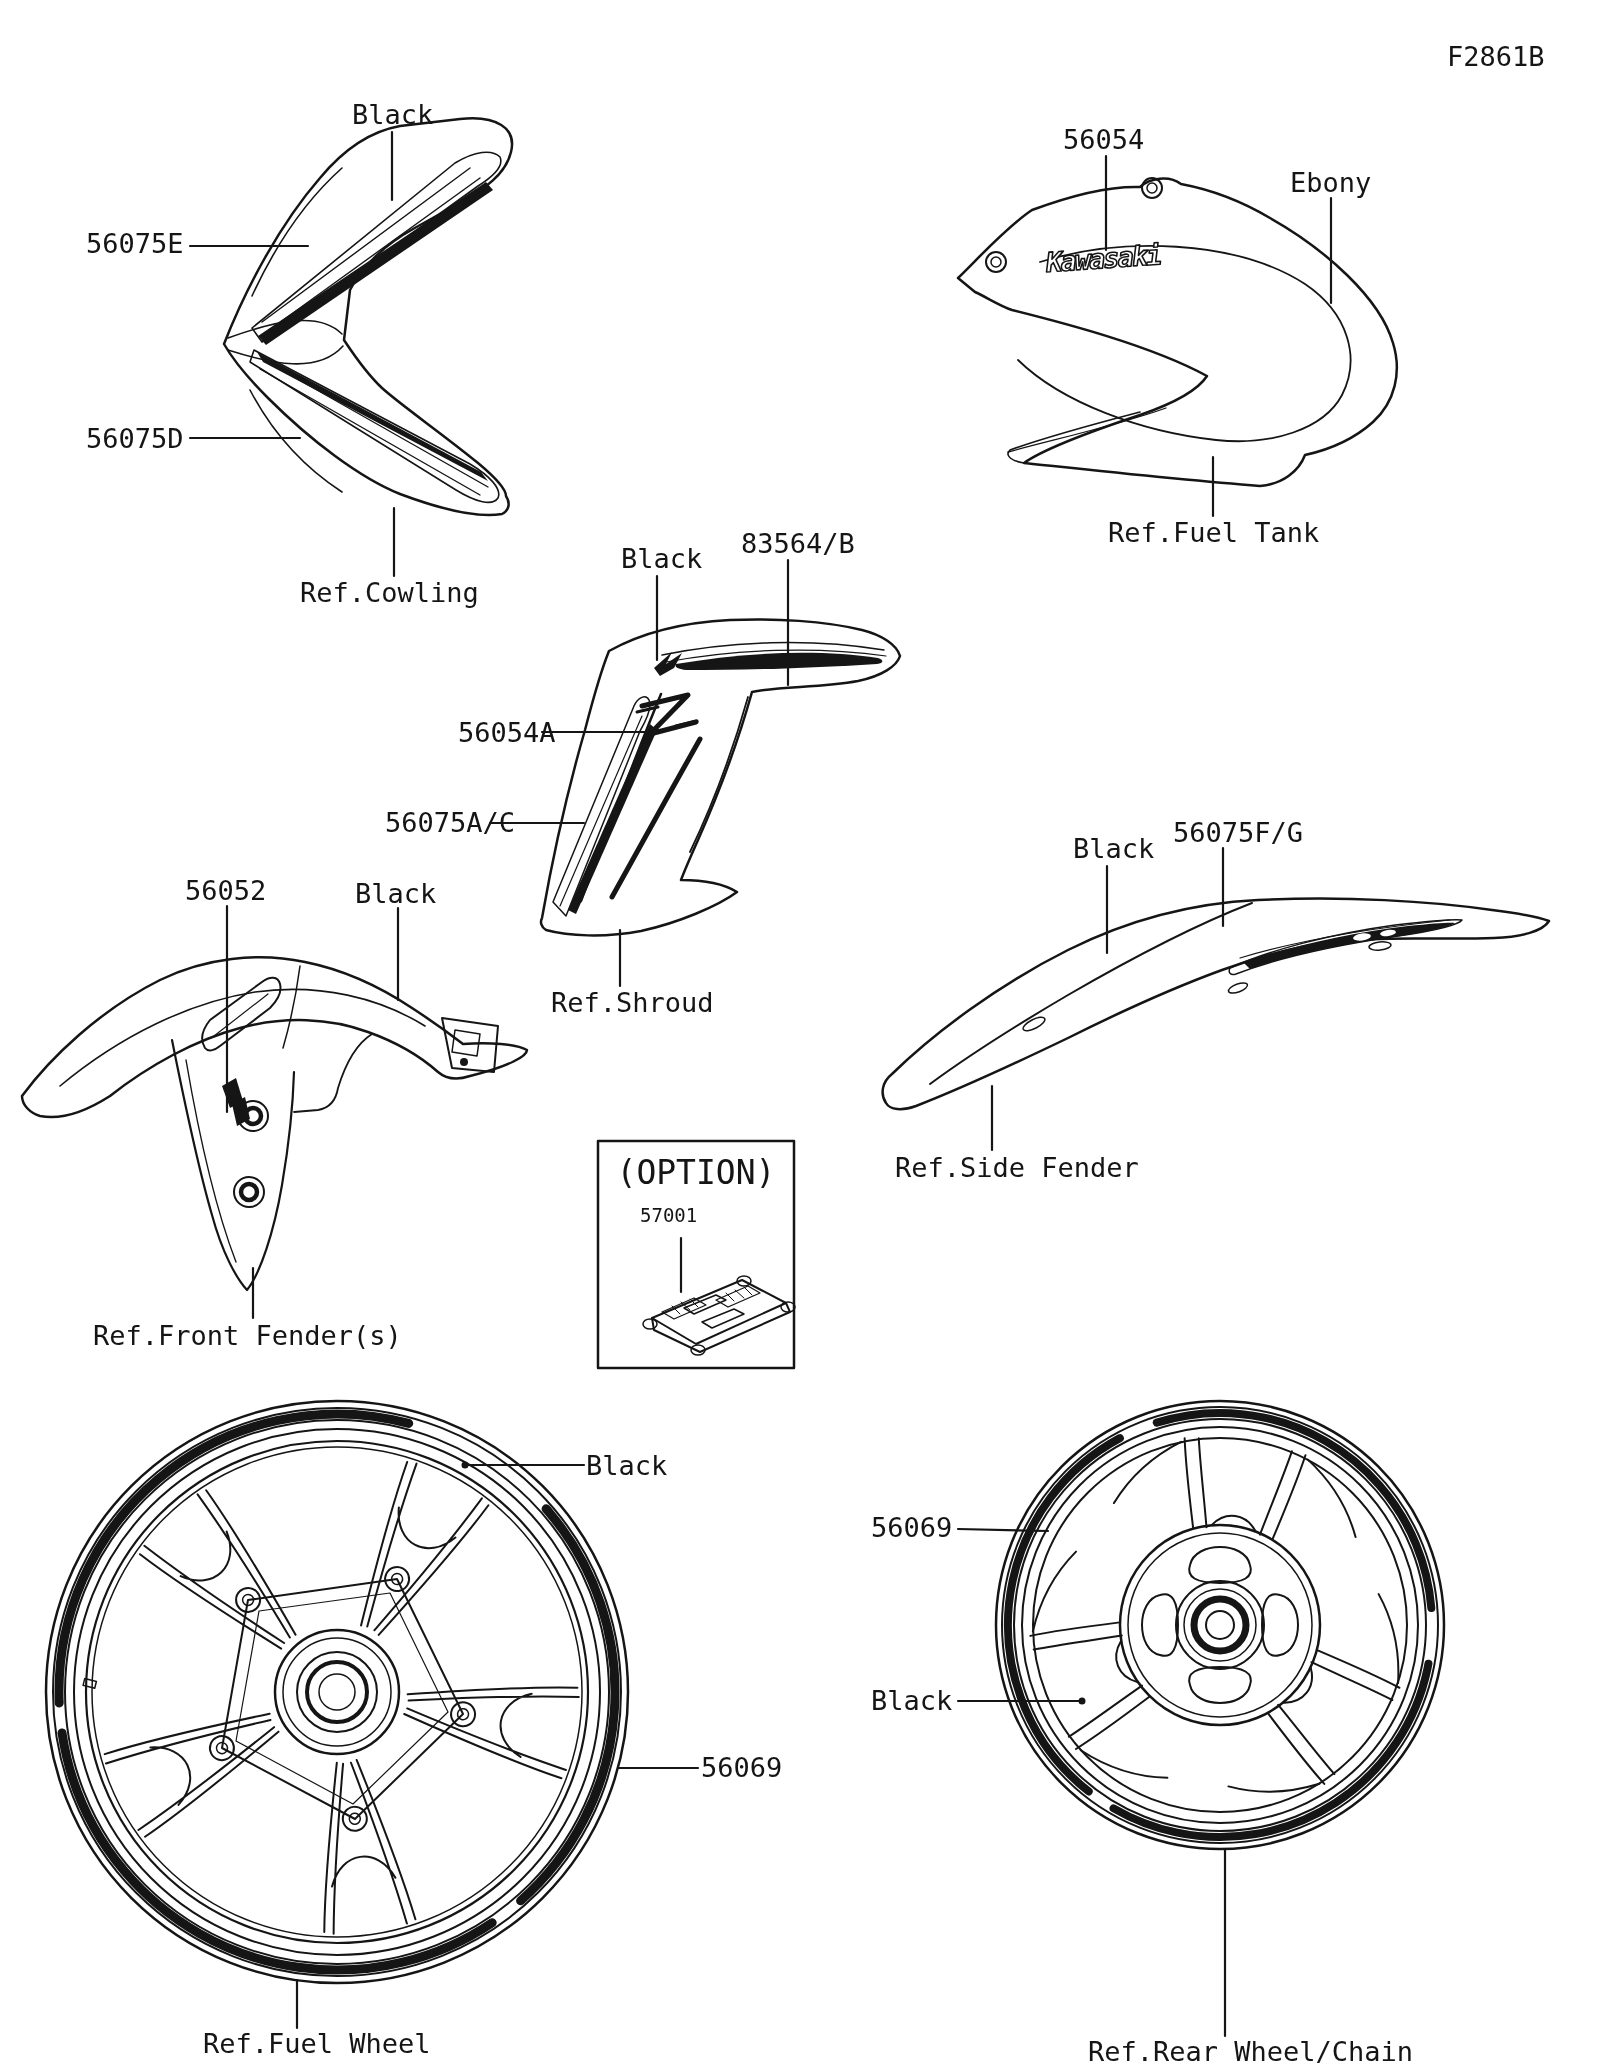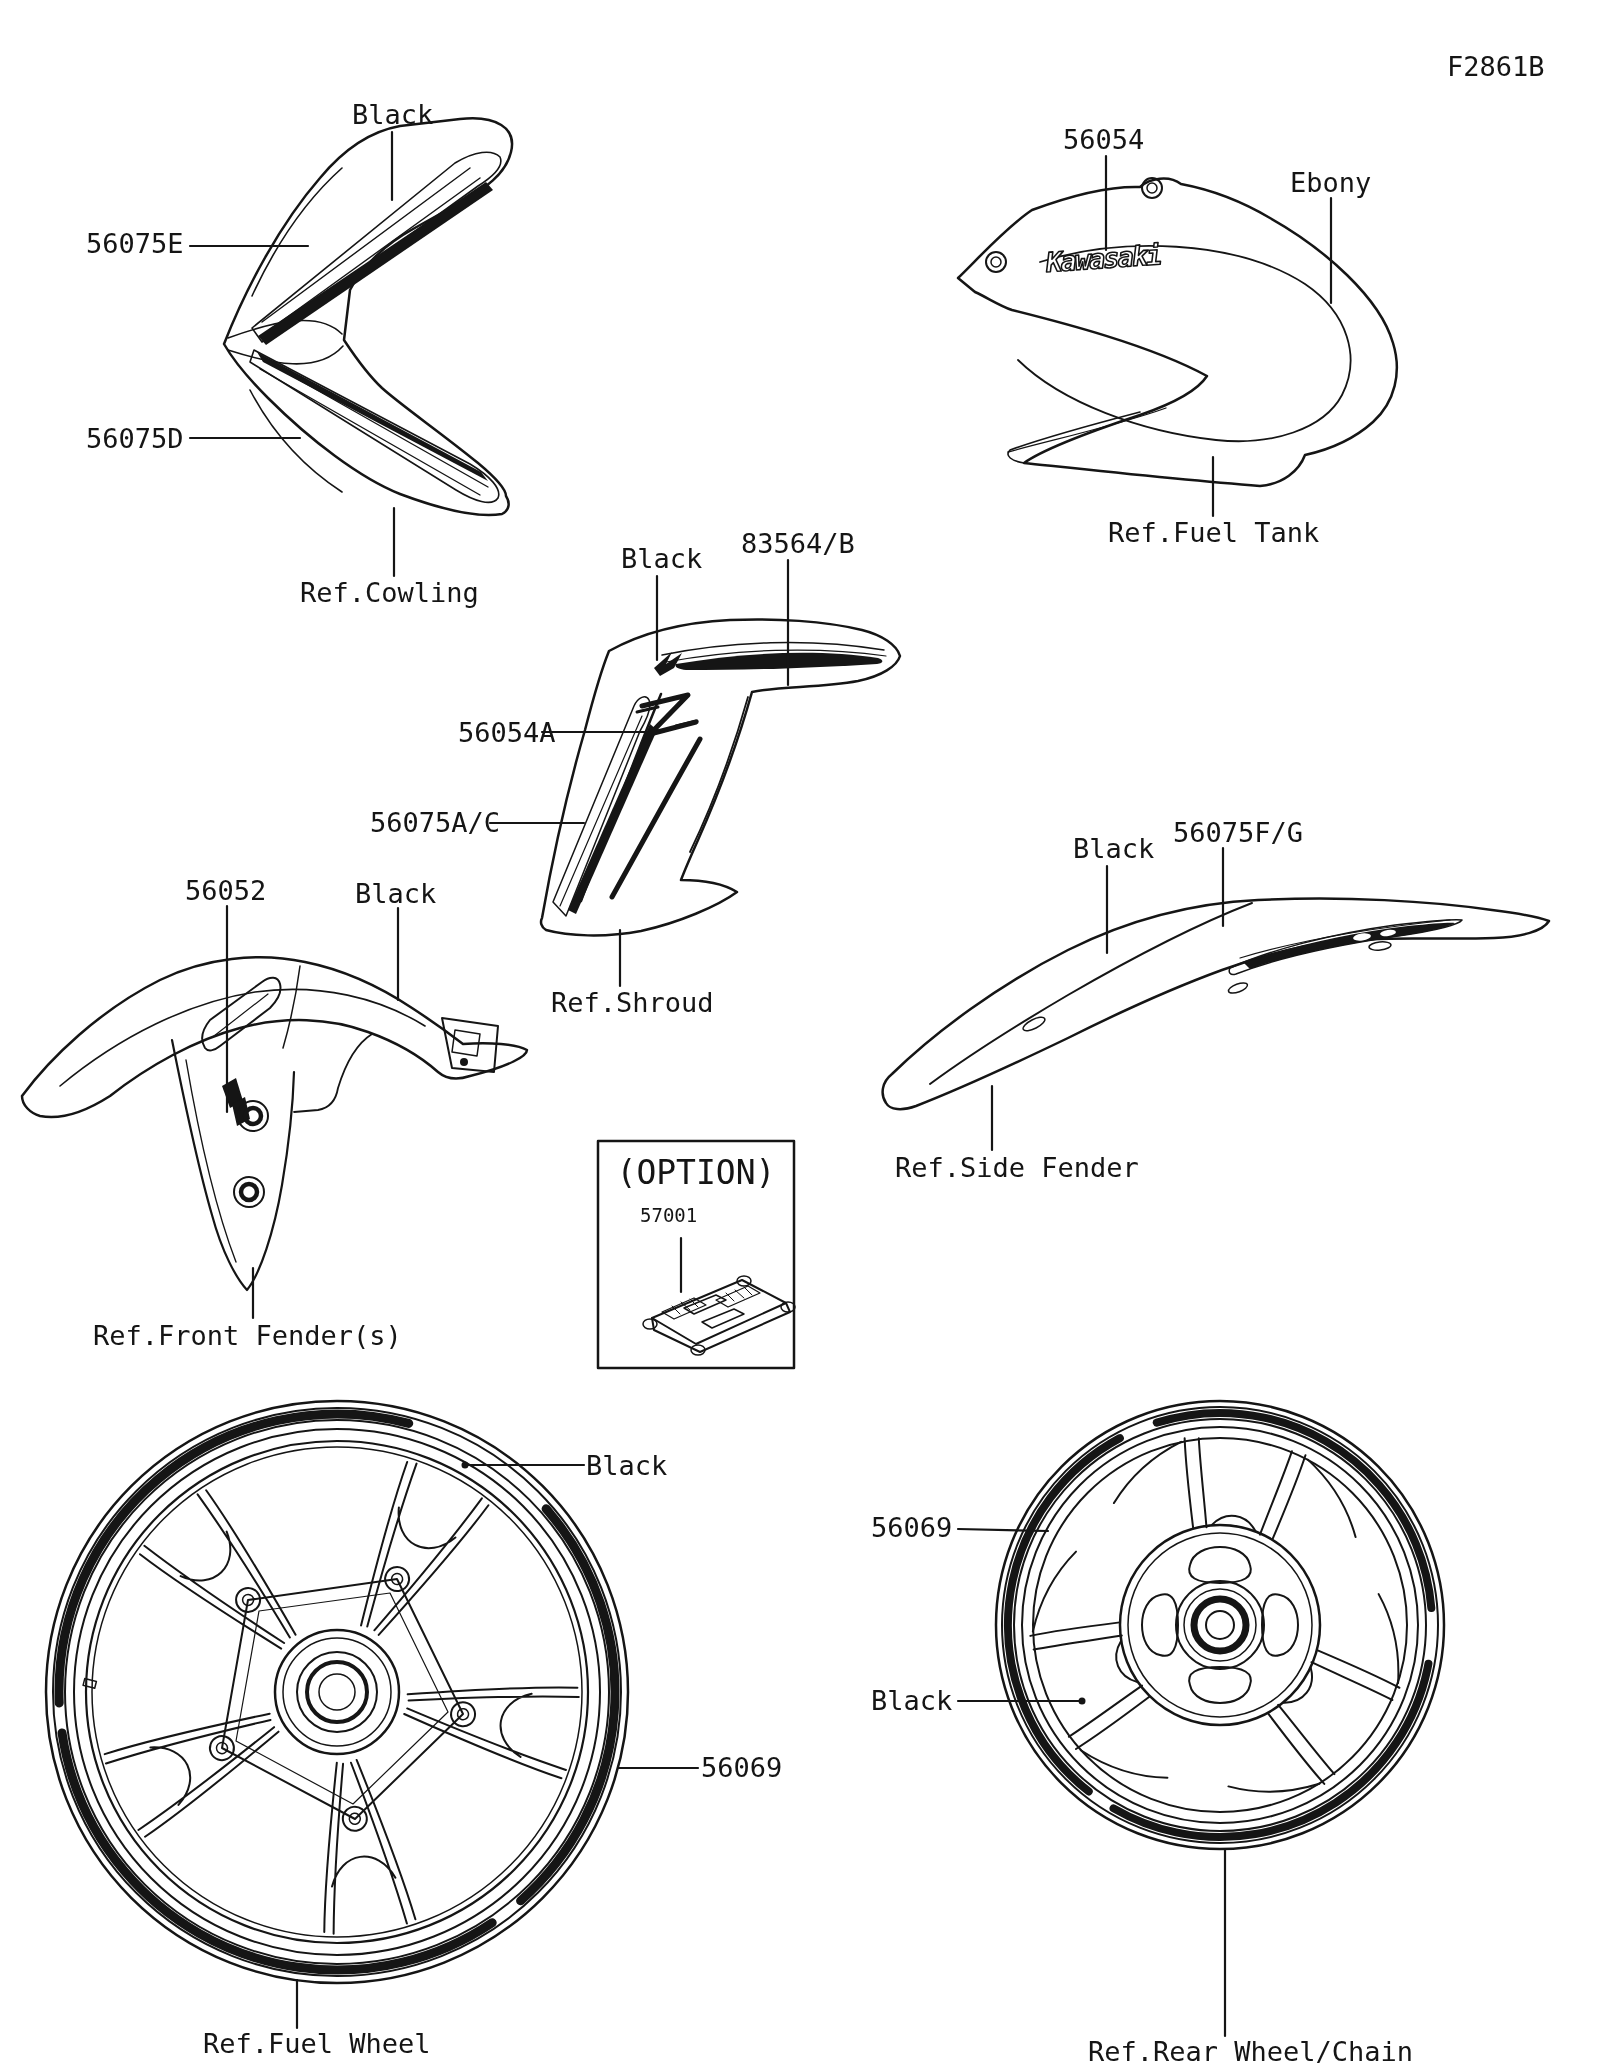--- a/index.html
+++ b/index.html
@@ -262,35 +262,35 @@
       <circle cx="465" cy="1465" r="3.5" fill="#151515" stroke="none"></circle>
       <path d="M 618,1768 H 698"></path>
       <path d="M 297,1980 V 2028"></path>
       <path d="M 958,1529 L 1048,1531"></path>
       <path d="M 958,1701 H 1082"></path>
       <circle cx="1082" cy="1701" r="3.5" fill="#151515" stroke="none"></circle>
       <path d="M 1225,1849 V 2036"></path>
     </g>
   </svg>
 
-  <div class="lbl" style="left:1447px;top:53px">F2861B</div>
+  <div class="lbl" style="left:1447px;top:43px">F2861B</div>
 
   <div class="lbl" style="left:352px;top:101px">Black</div>
   <div class="lbl" style="left:86px;top:230px">56075E</div>
   <div class="lbl" style="left:86px;top:425px">56075D</div>
   <div class="lbl" style="left:300px;top:579px">Ref.Cowling</div>
 
   <div class="lbl" style="left:1063px;top:126px">56054</div>
   <div class="lbl" style="left:1290px;top:169px">Ebony</div>
   <div class="lbl" style="left:1108px;top:519px">Ref.Fuel Tank</div>
 
   <div class="lbl" style="left:621px;top:545px">Black</div>
   <div class="lbl" style="left:741px;top:530px">83564/B</div>
   <div class="lbl" style="left:458px;top:719px">56054A</div>
-  <div class="lbl" style="left:370px;top:809px">56075A/C</div>
+  <div class="lbl" style="left:385px;top:809px">56075A/C</div>
   <div class="lbl" style="left:551px;top:989px">Ref.Shroud</div>
 
   <div class="lbl" style="left:185px;top:877px">56052</div>
   <div class="lbl" style="left:355px;top:880px">Black</div>
   <div class="lbl" style="left:93px;top:1322px">Ref.Front Fender(s)</div>
 
   <div class="lbl" style="left:1073px;top:835px">Black</div>
   <div class="lbl" style="left:1173px;top:819px">56075F/G</div>
   <div class="lbl" style="left:895px;top:1154px">Ref.Side Fender</div>
 

